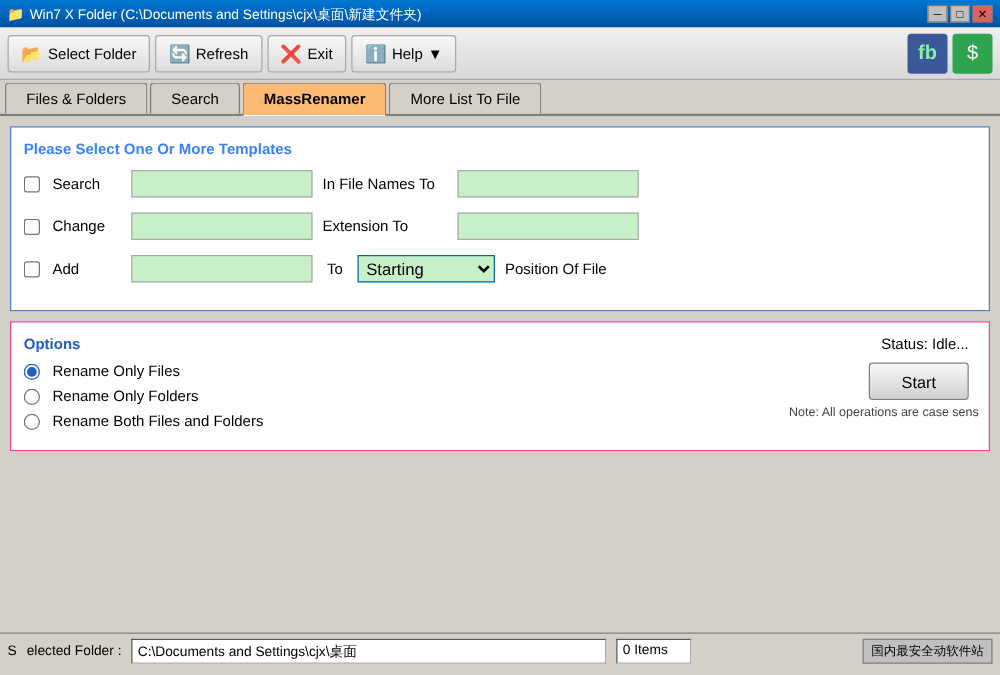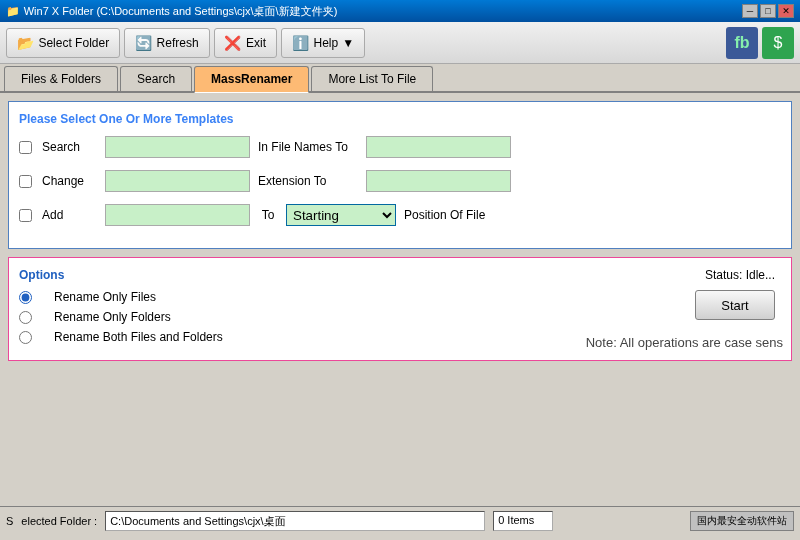--- a/index.html
+++ b/index.html
@@ -143,21 +143,21 @@
       background: white;
       padding: 10px;
       position: relative;
     }
     #options-title {
       color: #2060c0;
       font-weight: bold;
       font-size: 12px;
       margin-bottom: 8px;
     }
-    .radio-row { display: flex; align-items: center; gap: 22px; margin-bottom: 6px; }
+    .radio-row { display: flex; align-items: center; gap: 10px; margin-bottom: 6px; }
     .radio-row input[type="radio"] { accent-color: #2060c0; }
 
     
     #status-start {
       position: absolute;
       right: 16px;
       top: 10px;
       display: flex;
       flex-direction: column;
       align-items: flex-end;
@@ -165,21 +165,21 @@
     }
     #status-text { font-size: 12px; }
     #start-btn {
       width: 80px; height: 30px;
       background: linear-gradient(to bottom, #f8f8f8, #d0d0d0);
       border: 1px solid #808080;
       border-radius: 3px;
       cursor: pointer;
       font-size: 13px;
     }
-    #note-text { font-size: 13px; color: #444; position: absolute; bottom: 10px; right: 8px; }
+    #note-text { font-size: 10px; color: #444; position: absolute; bottom: 24px; right: 8px; }
 
     
     #status-bar {
       background: #d4d0c8;
       border-top: 1px solid #808080;
       height: 28px;
       display: flex;
       align-items: center;
       padding: 0 6px;
       gap: 8px;

